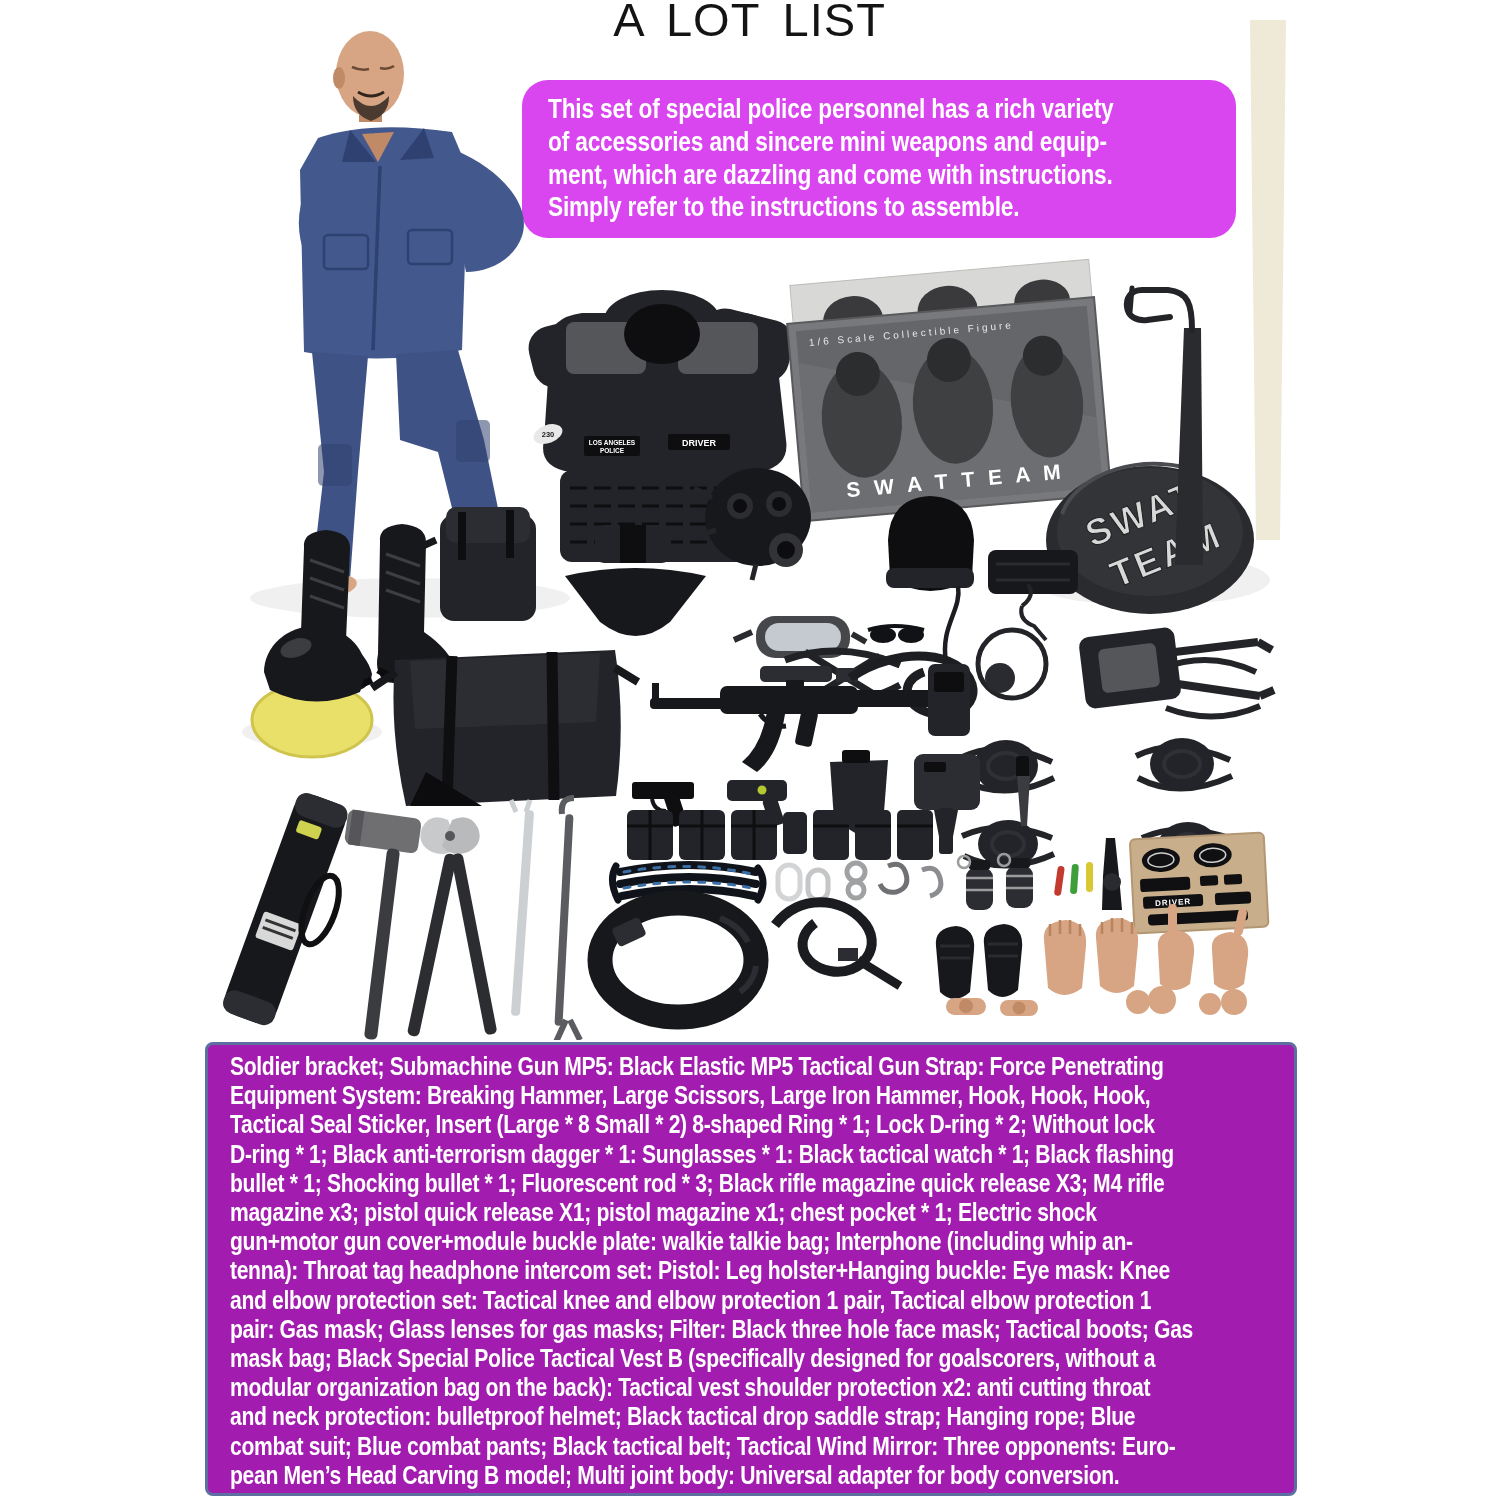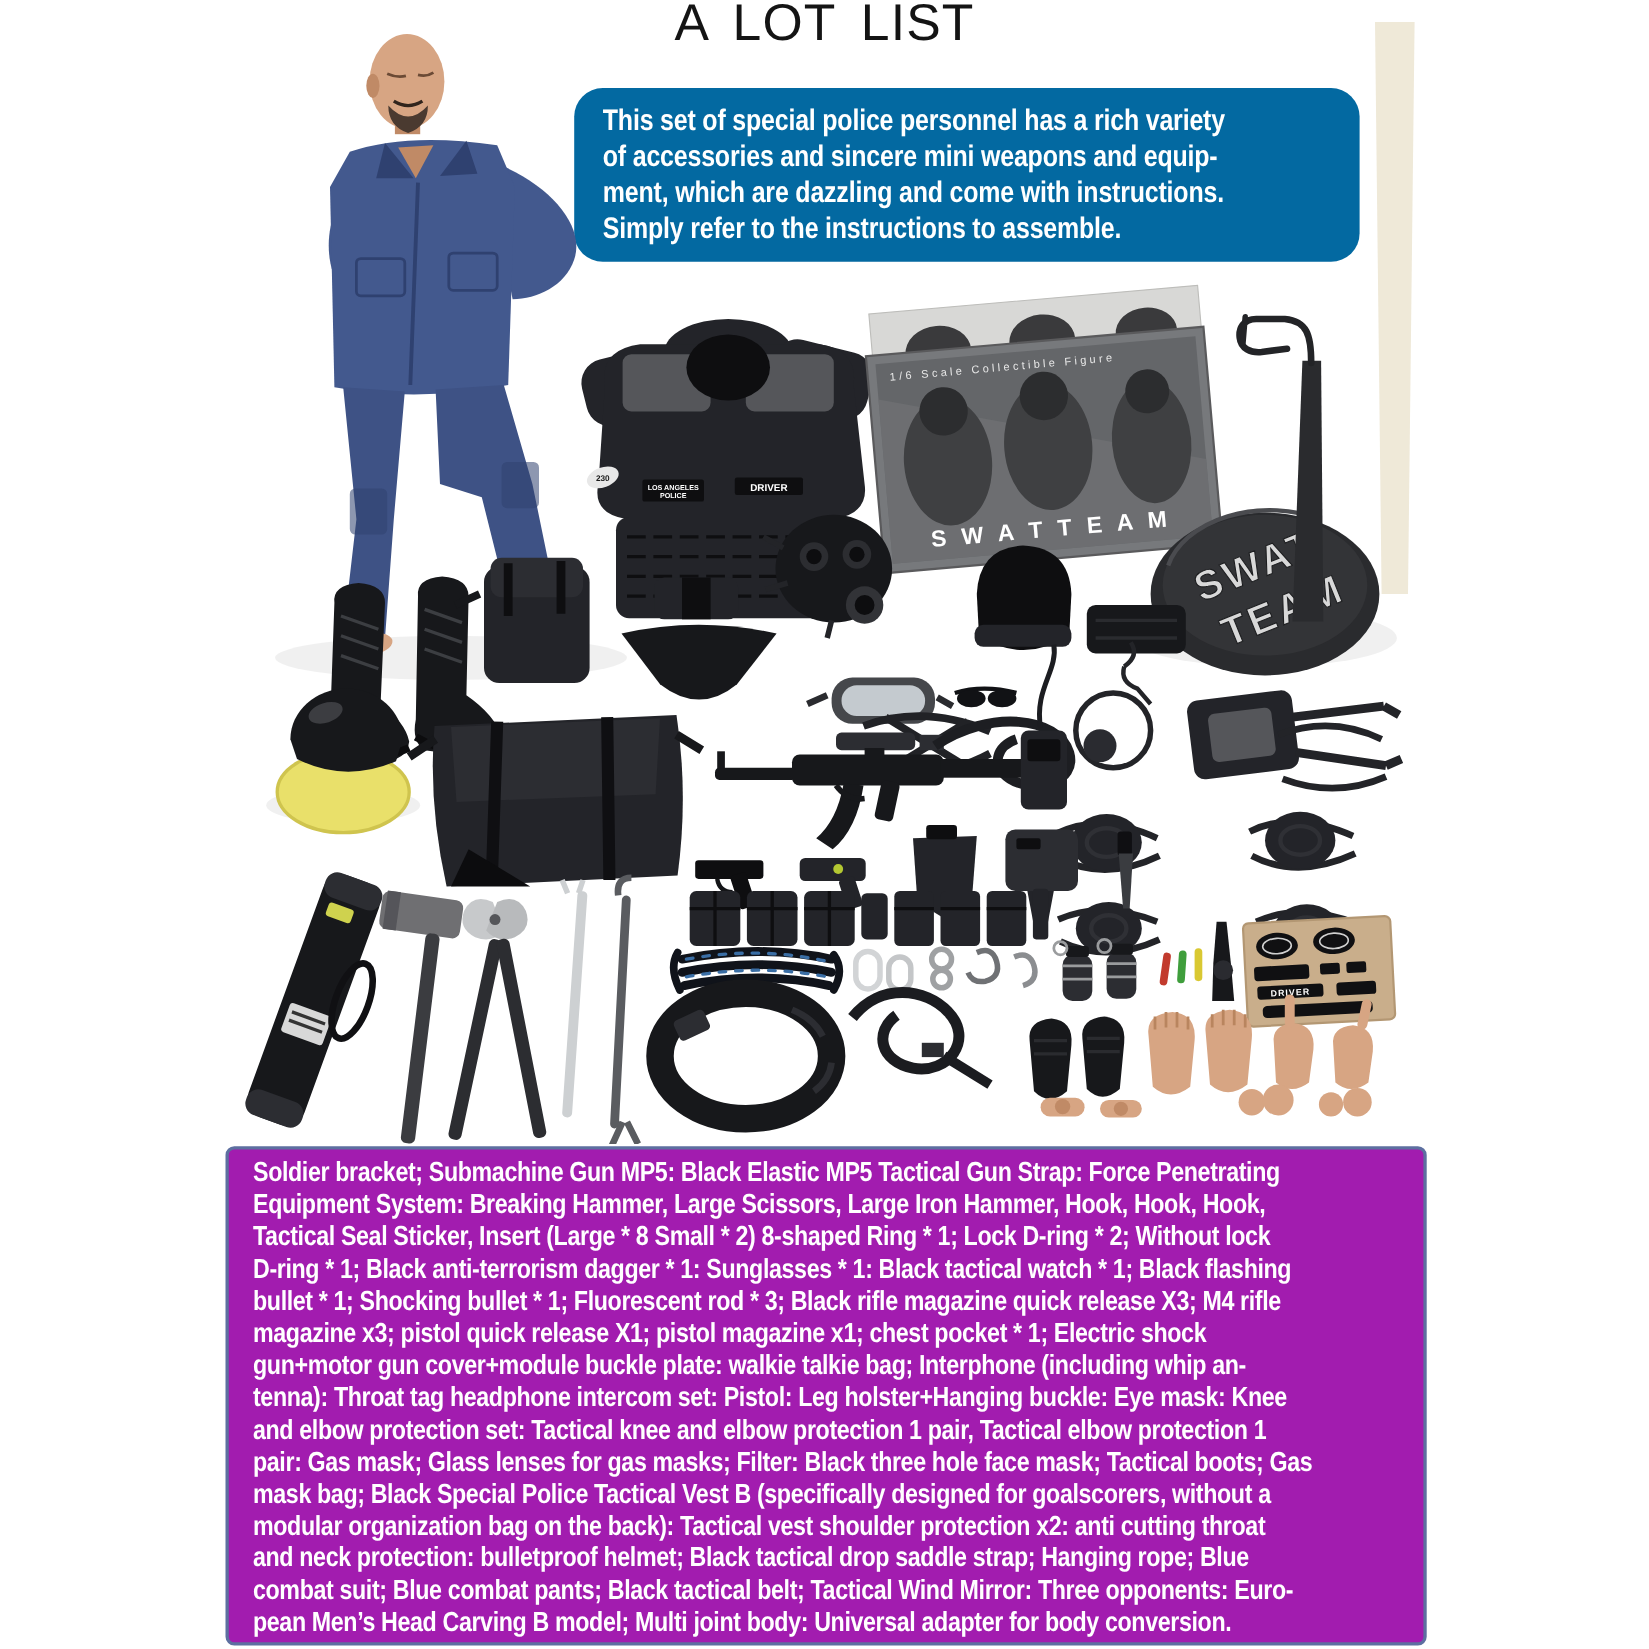--- a/index.html
+++ b/index.html
@@ -1,19 +1,19 @@
 <!DOCTYPE html>
 <html><head>
 <meta charset="utf-8">
 <style>
   html,body{margin:0;padding:0;background:#fff;}
   .canvas{position:relative;width:1499px;height:1499px;background:#ffffff;overflow:hidden;font-family:"Liberation Sans",sans-serif;}
   .title{position:absolute;left:0;top:-8px;width:100%;text-align:center;
          font:400 47px "Liberation Sans",sans-serif;color:#141414;letter-spacing:1px;word-spacing:9px;}
-  .callout{position:absolute;left:522px;top:80px;width:714px;height:158px;background:#0369a1;
+  .callout{position:absolute;left:522px;top:80px;width:714px;height:158px;background:#d946ef;
            border-radius:26px;box-sizing:border-box;overflow:hidden;}
   .callout-text{position:absolute;left:26px;top:13px;width:820px;
            font:bold 27px/32.8px "Liberation Sans",sans-serif;color:#ffffff;white-space:pre-line;
            letter-spacing:-0.2px;transform:scaleX(0.84);transform-origin:0 0;}
   .photo{position:absolute;left:200px;top:20px;width:1105px;height:1020px;}
   .list-block{position:absolute;left:205px;top:1042px;width:1092px;height:454px;background:#a21caf;
            border:3px solid #5d6fa0;border-radius:8px;box-sizing:border-box;overflow:hidden;}
   .list-text{position:absolute;left:22px;top:7px;width:1250px;
            font:bold 25px/29.2px "Liberation Sans",sans-serif;color:#ffffff;white-space:pre-line;
            letter-spacing:-0.4px;transform:scaleX(0.845);transform-origin:0 0;}

